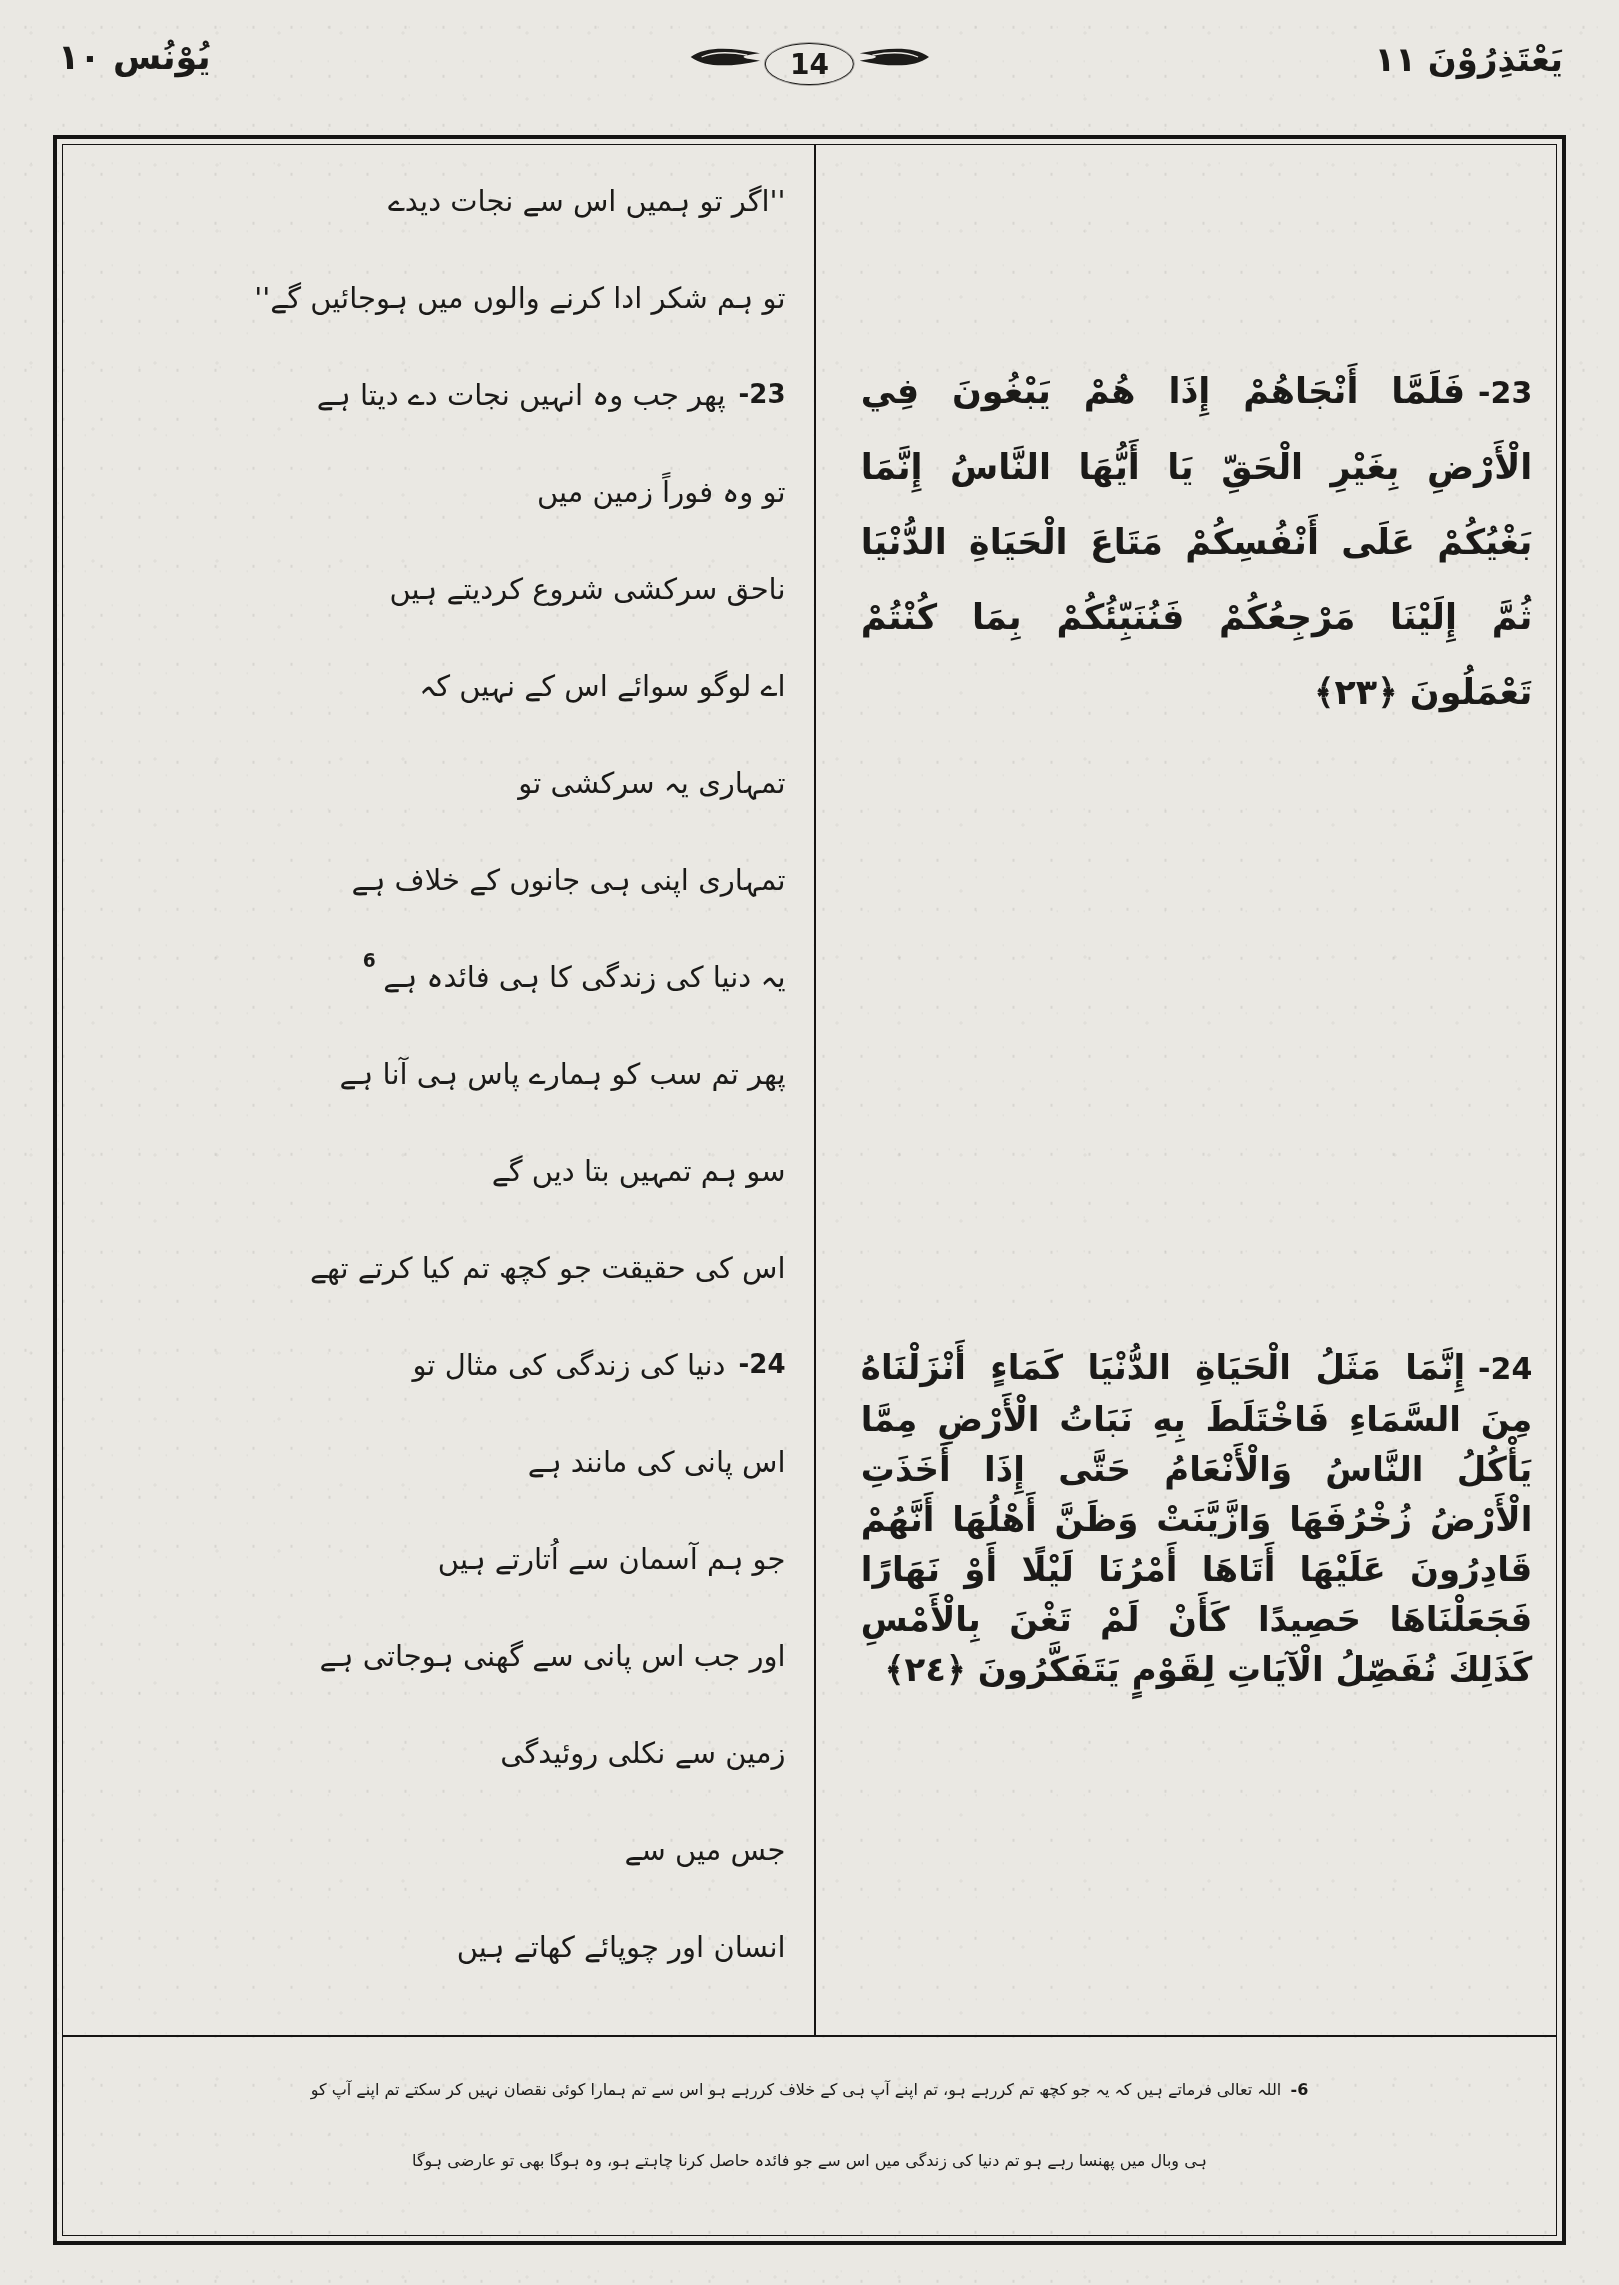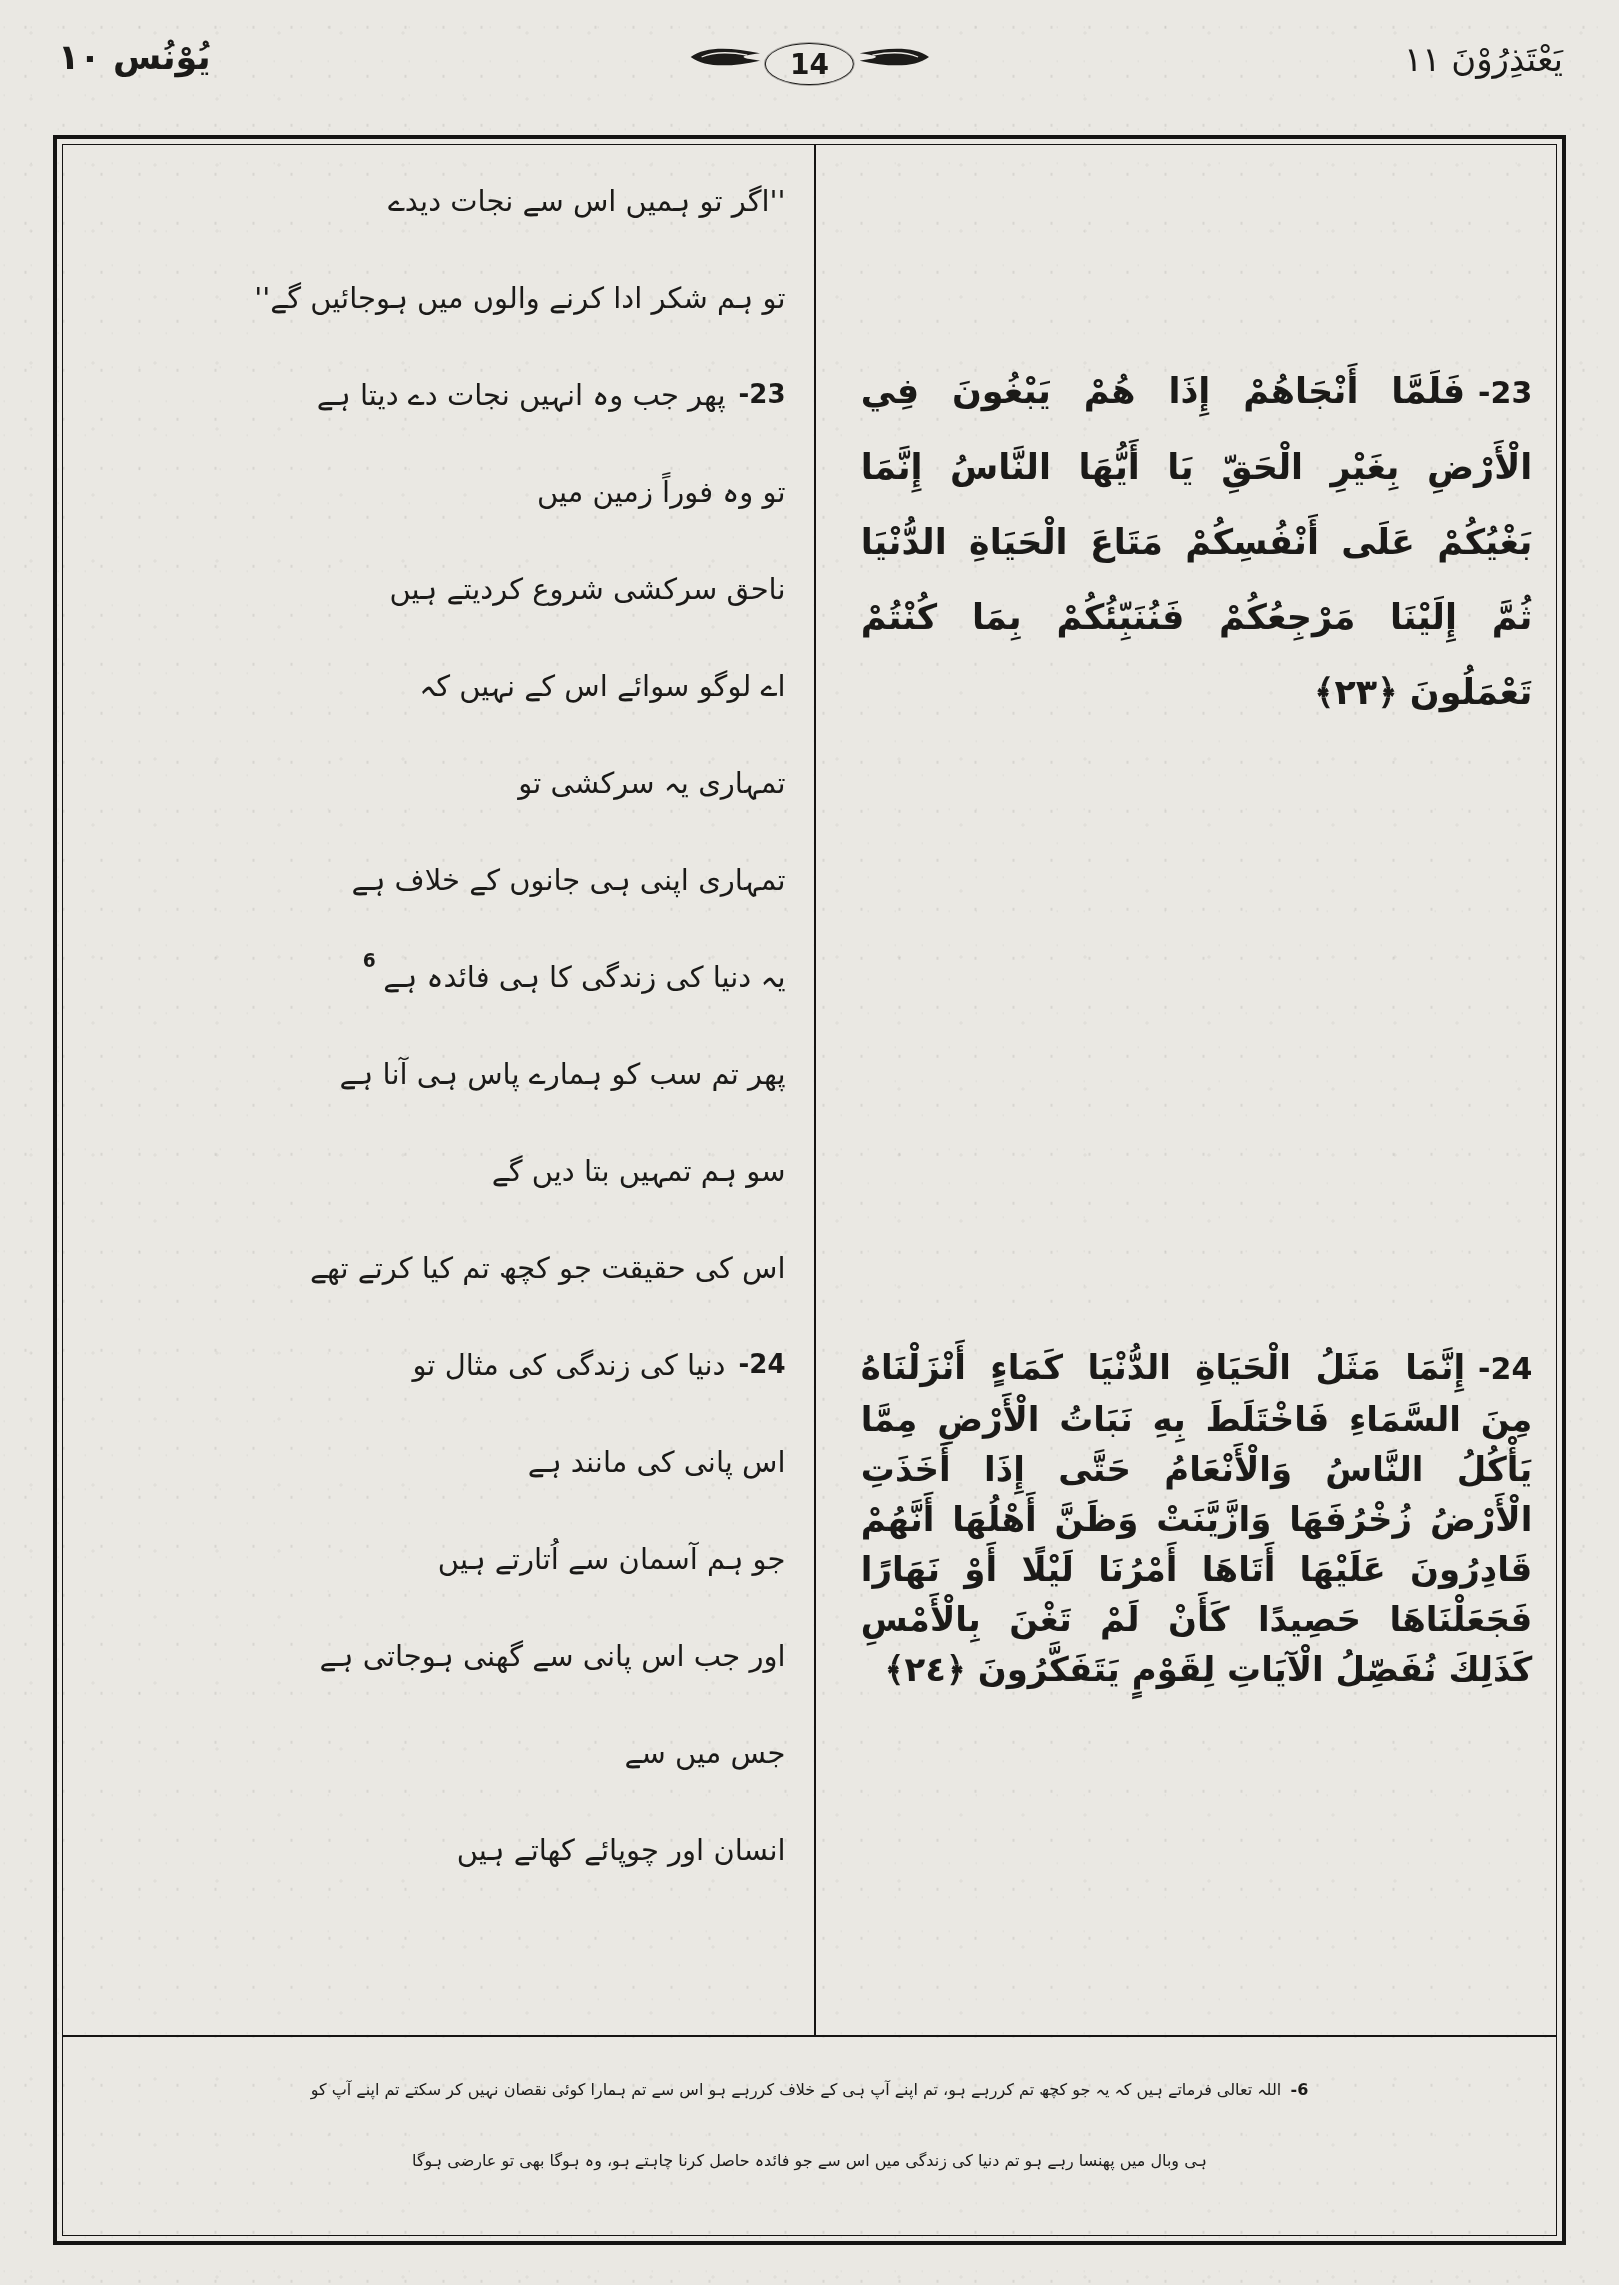--- a/index.html
+++ b/index.html
@@ -10,21 +10,21 @@
     background-image:
       radial-gradient(circle, rgba(45,42,38,.10) 1.1px, transparent 1.3px),
       radial-gradient(circle, rgba(45,42,38,.07) 0.9px, transparent 1.1px),
       radial-gradient(circle, rgba(45,42,38,.05) 1.5px, transparent 1.7px);
     background-size:38px 49px, 27px 34px, 62px 66px;
     background-position:6.5px 2.8px, 17.7px 10.3px, 0 0;
   }
 
   
   .hdr-left{position:absolute;top:37px;left:58px;font-size:35px;font-weight:bold;direction:rtl;}
-  .hdr-right{position:absolute;top:39px;right:56px;font-size:34px;font-weight:normal;direction:rtl;}
+  .hdr-right{position:absolute;top:39px;right:56px;font-size:34px;font-weight:bold;direction:rtl;}
   .hdr-center{position:absolute;top:43px;left:50%;transform:translateX(-50%);
     display:flex;align-items:flex-start;gap:3.7px;direction:ltr;}
   .pageno{border:1.9px solid #1c1b19;border-radius:50%;padding:3.7px 24px;
     font-size:28px;font-weight:bold;box-shadow:0 0 0 0.9px rgba(28,27,25,.35);}
   .wing{display:block;}
   .wing.mirror{transform:scaleX(-1);}
 
   
   .frame{position:absolute;left:53px;top:135px;width:1513px;height:2110px;
     border:4.7px solid #151413;padding:4.7px;box-sizing:border-box;}
@@ -152,20 +152,24 @@
         <div class="u-line">
             <span class="vnum"></span>
             <span class="u-text">جو ہم آسمان سے اُتارتے ہیں</span>
           </div>
         <div class="u-line">
             <span class="vnum"></span>
             <span class="u-text">اور جب اس پانی سے گھنی ہوجاتی ہے</span>
           </div>
         <div class="u-line">
             <span class="vnum"></span>
+            <span class="u-text">زمین سے نکلی روئیدگی</span>
+          </div>
+        <div class="u-line">
+            <span class="vnum"></span>
             <span class="u-text">جس میں سے</span>
           </div>
         <div class="u-line">
             <span class="vnum"></span>
             <span class="u-text">انسان اور چوپائے کھاتے ہیں</span>
           </div>
       </div>
     </div>
 
     <div class="footnote">

